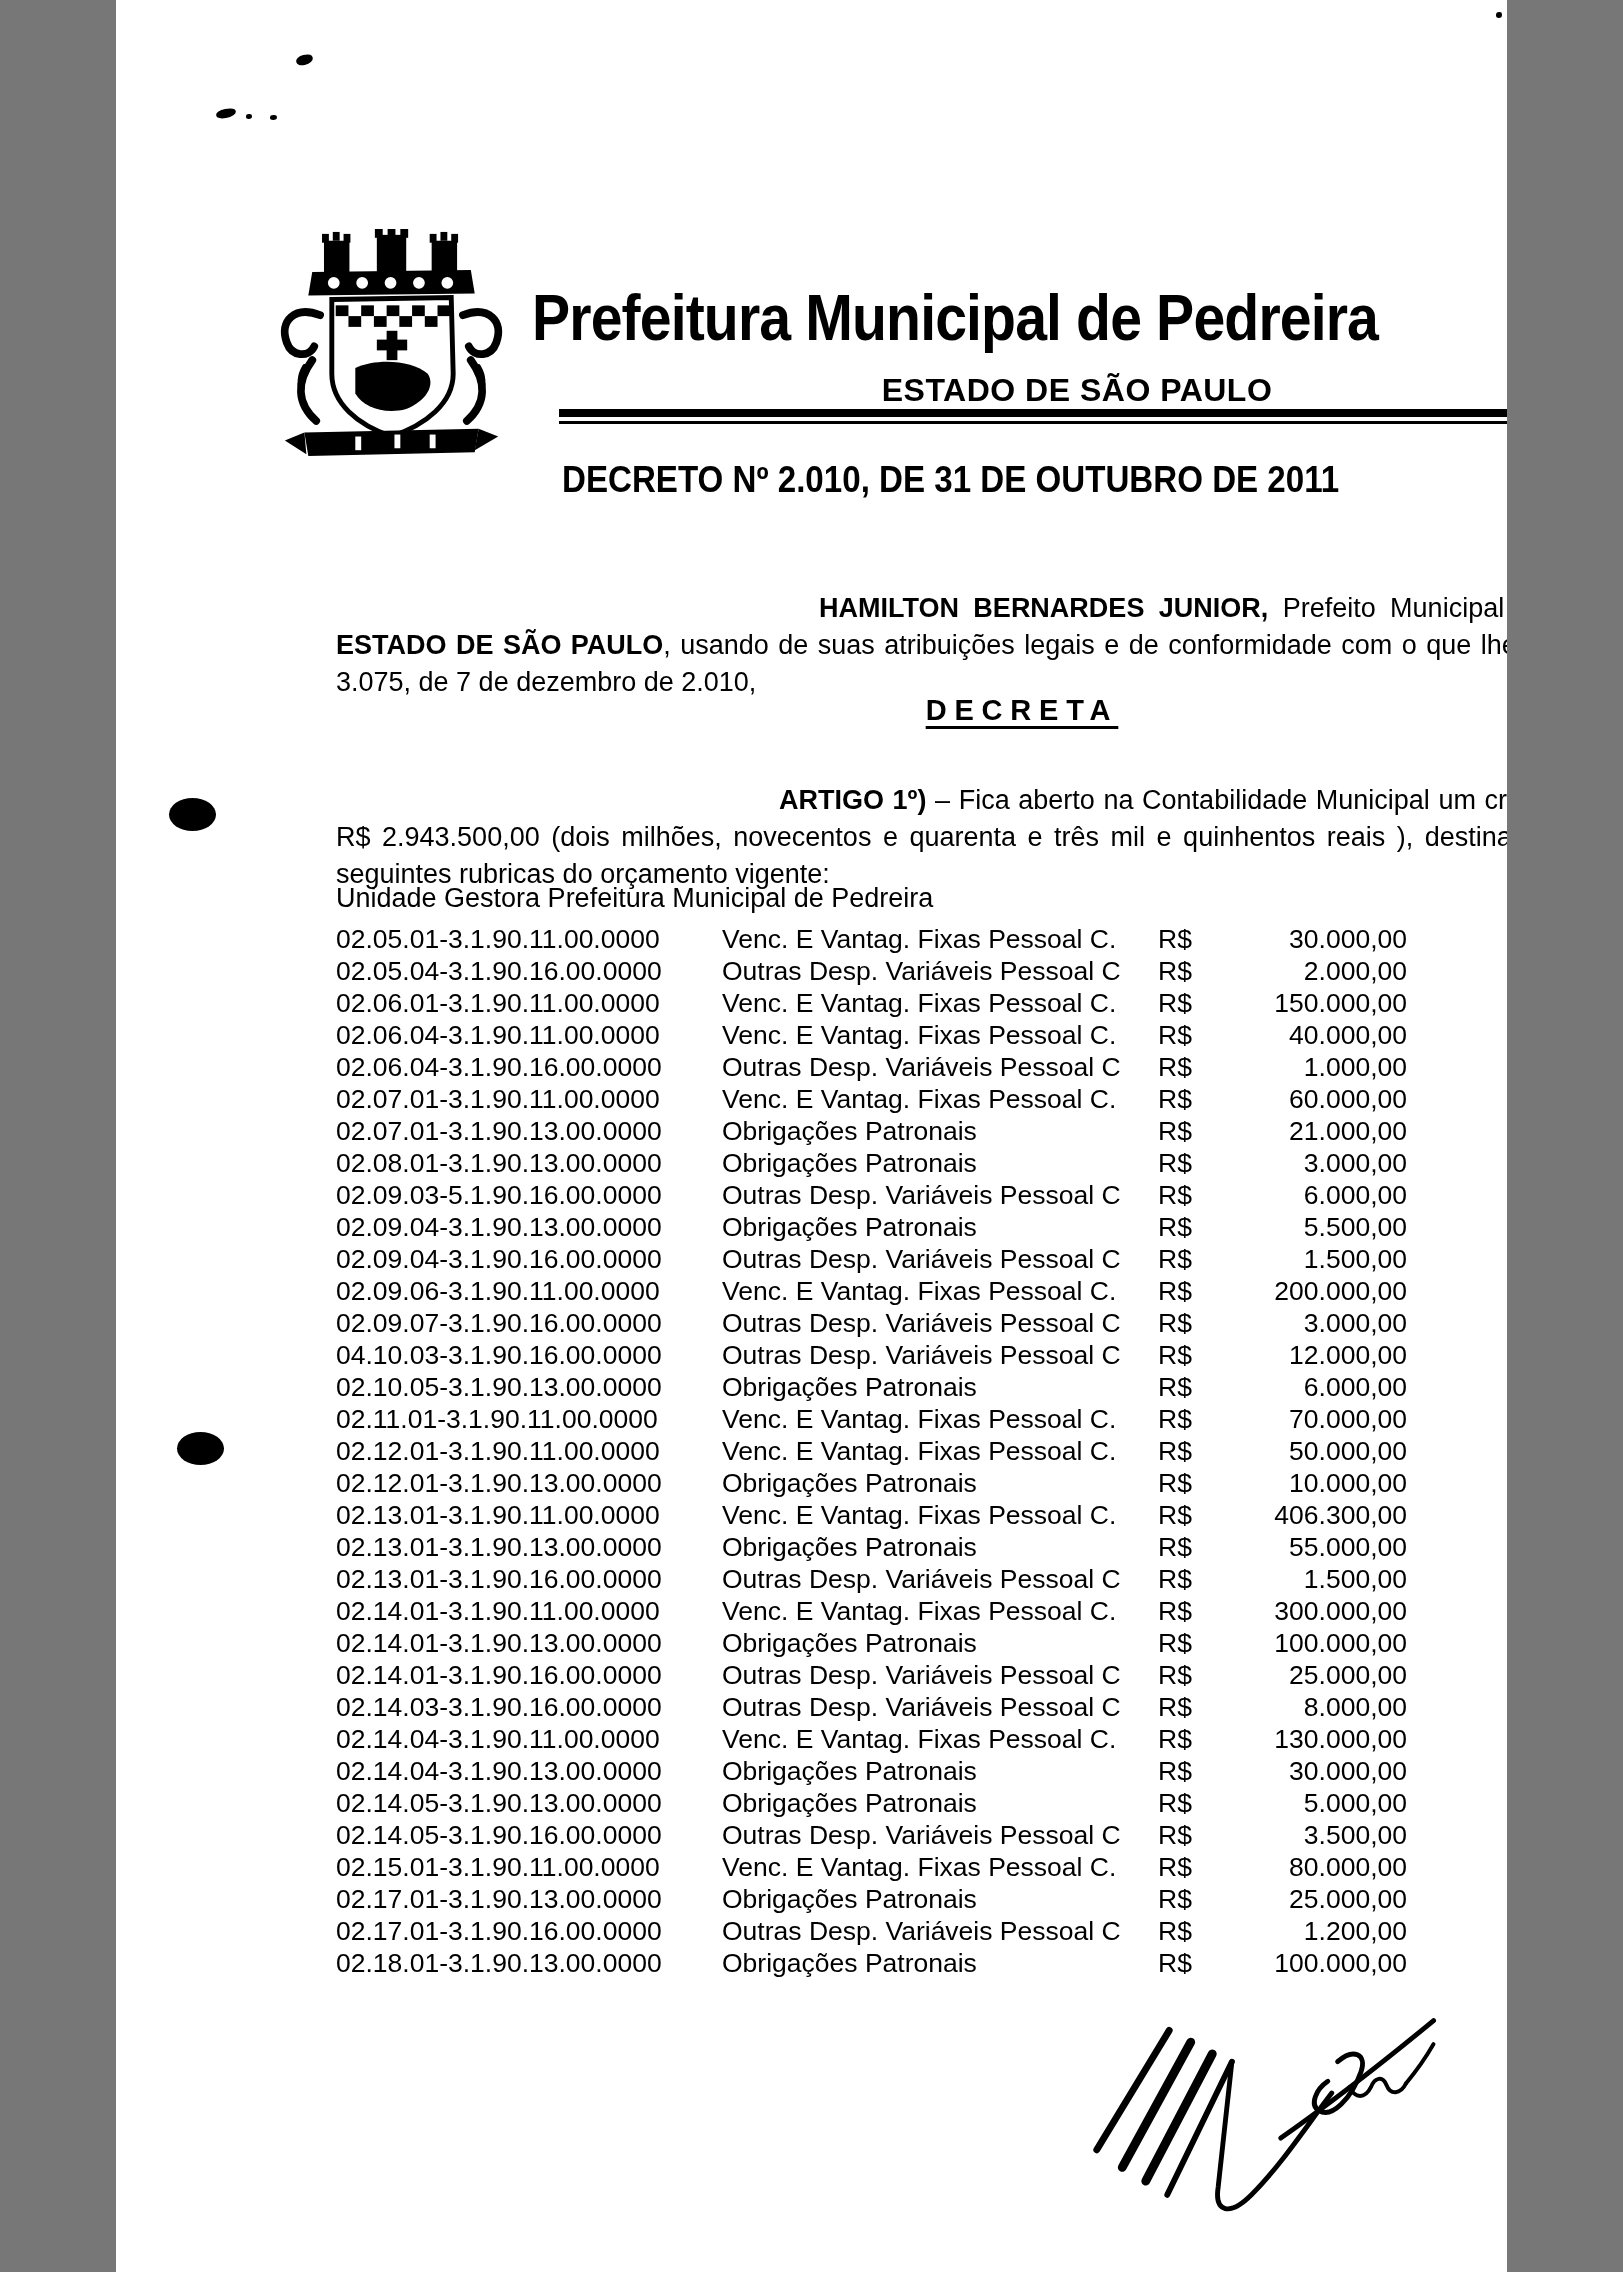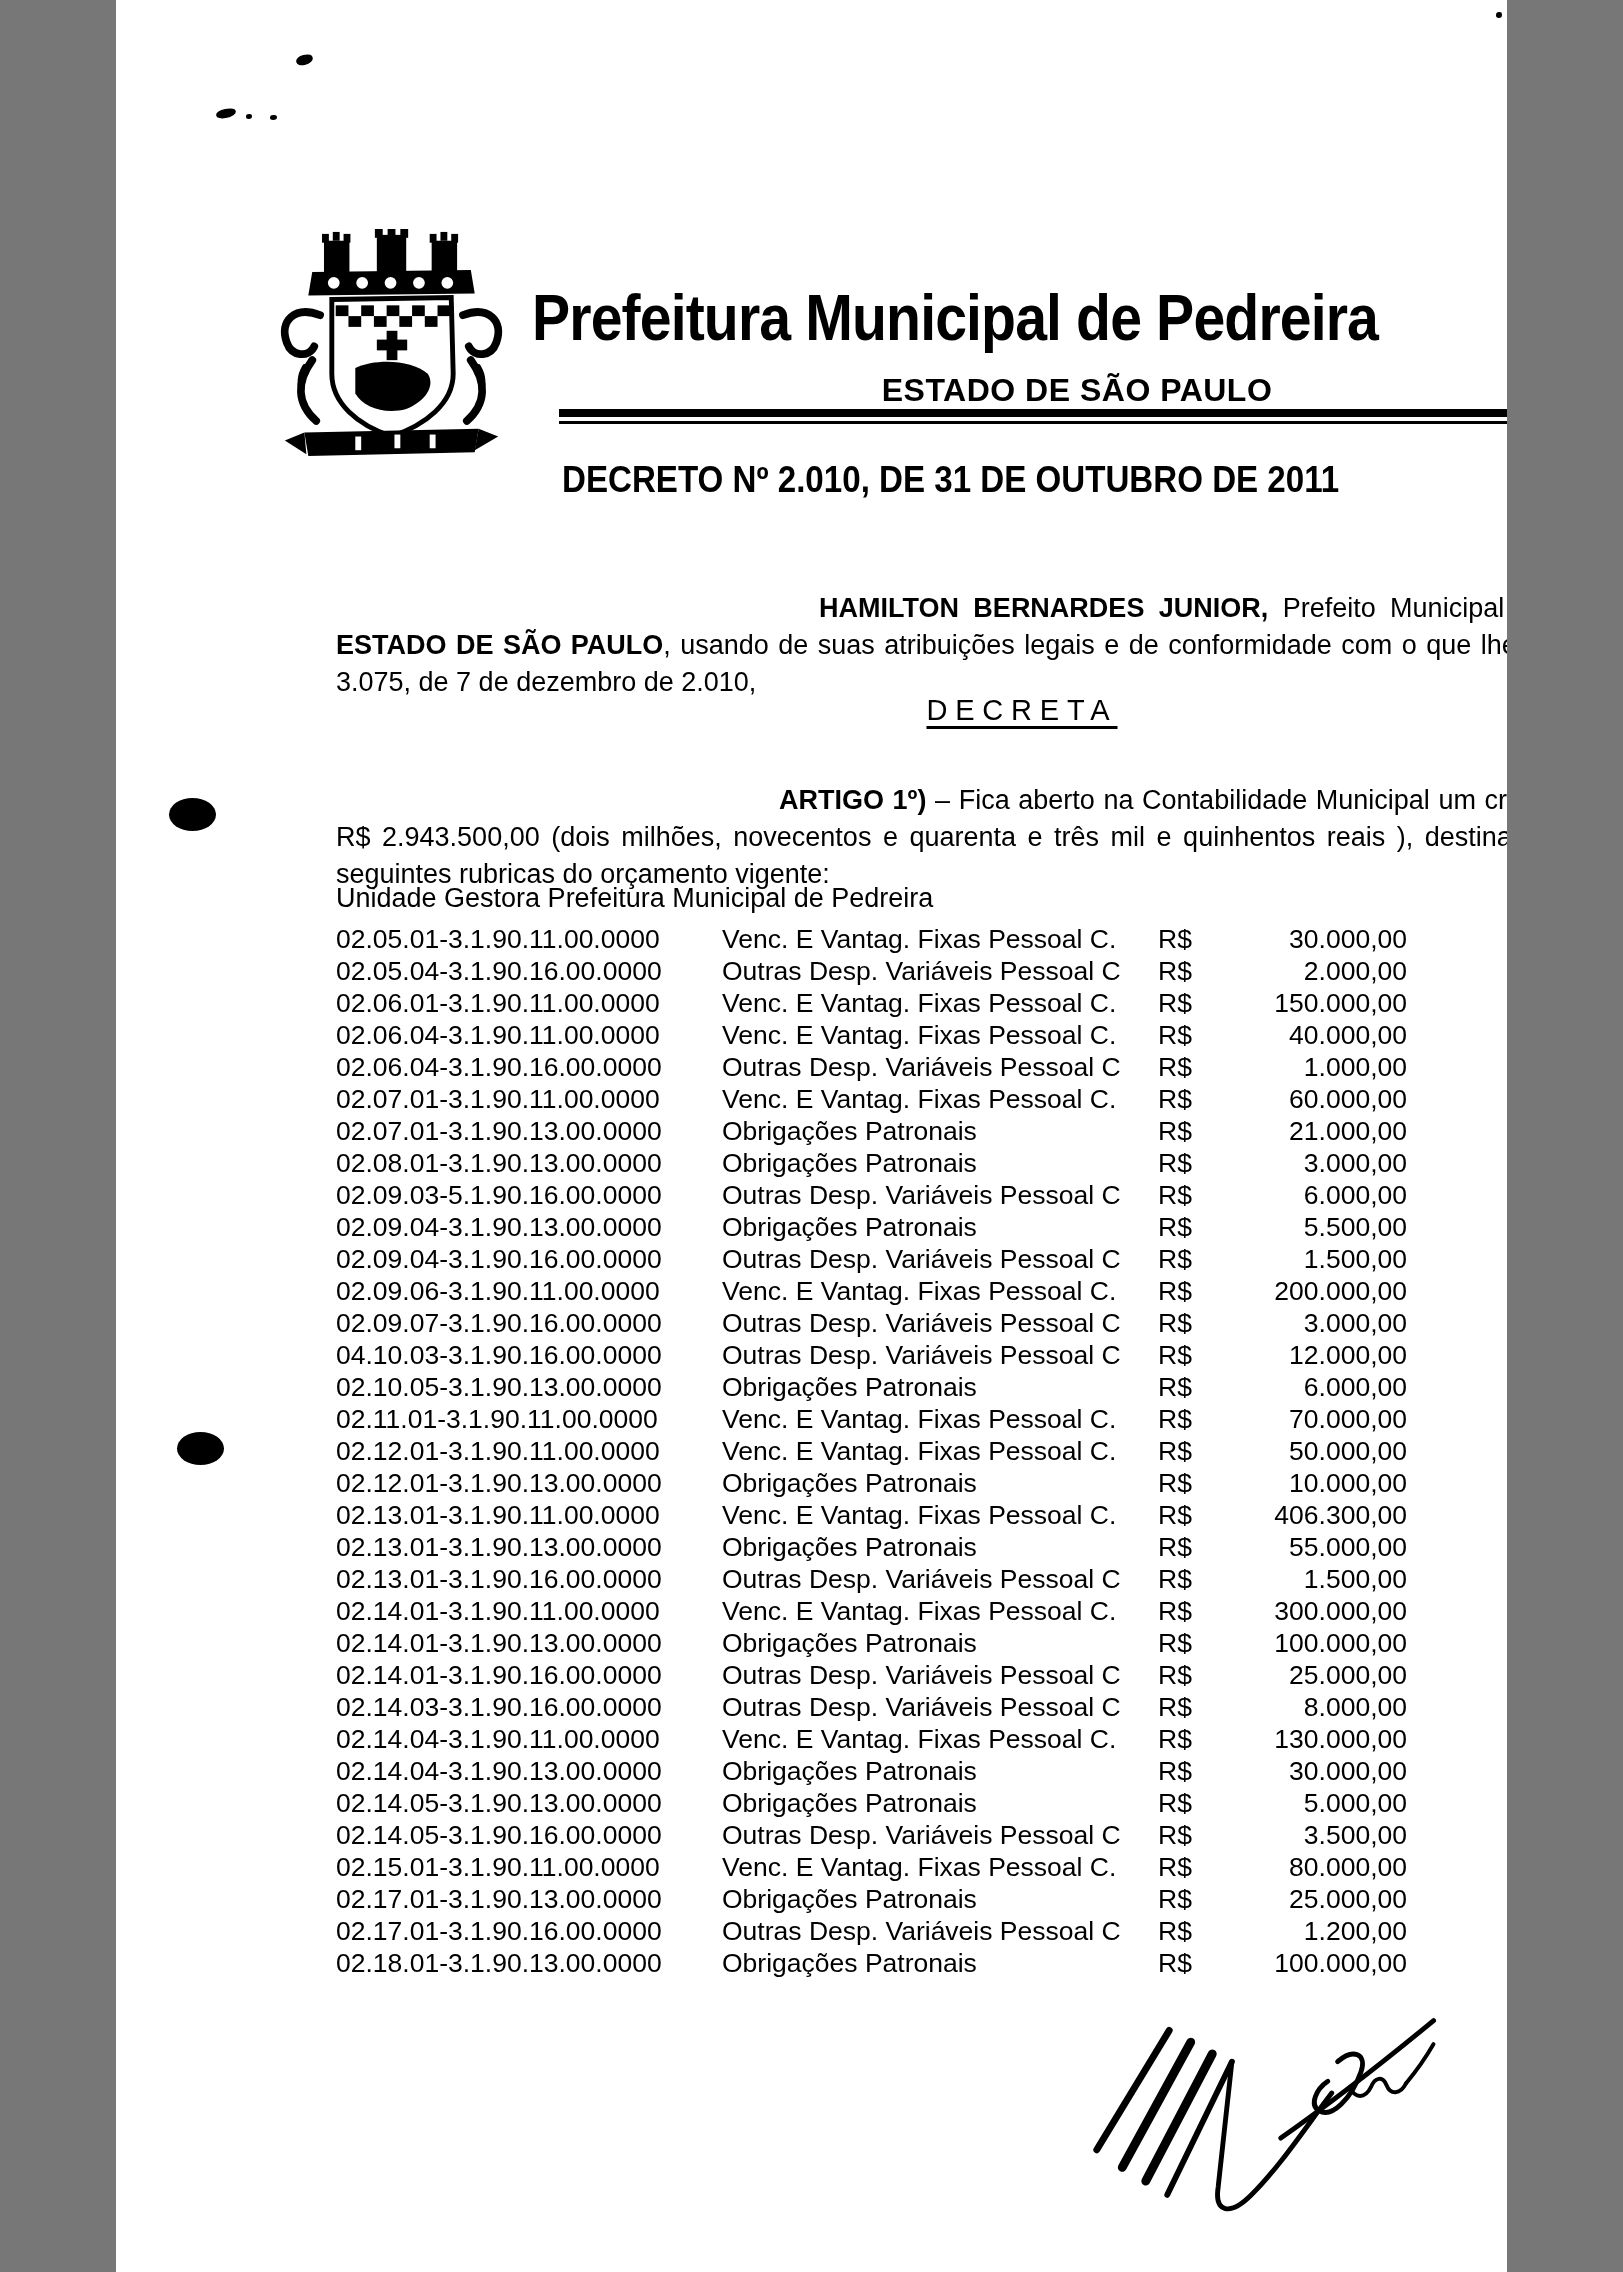--- a/index.html
+++ b/index.html
@@ -38,21 +38,21 @@
     font-size:26.5px;white-space:nowrap;
   }
   .para{
     position:absolute;left:220px;width:1374px;
     font-size:27px;line-height:37px;text-align:justify;
   }
   .para-preamble{top:563px;text-indent:483px;}
   .para-article{top:755px;text-indent:443px;}
   .decreta{
     position:absolute;left:906px;top:694px;transform:translateX(-50%);
-    font-size:29px;font-weight:normal;letter-spacing:7.8px;
+    font-size:29px;font-weight:bold;letter-spacing:7.8px;
     text-decoration:underline;text-underline-offset:5.9px;text-decoration-thickness:2.9px;
     white-space:nowrap;
   }
   .section-label{
     position:absolute;left:220px;top:883px;
     font-size:27px;white-space:nowrap;
   }
   .budget-table{position:absolute;left:220px;top:923px;width:1071px;}
   .budget-row{
     display:grid;grid-template-columns:386px 436px 90px 159px;

